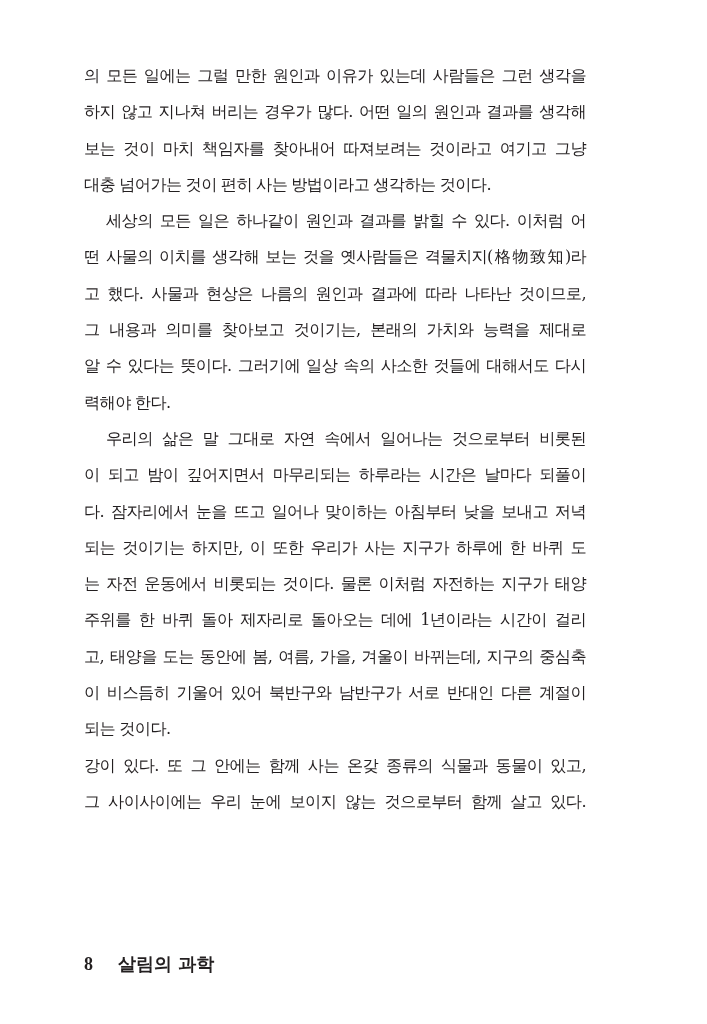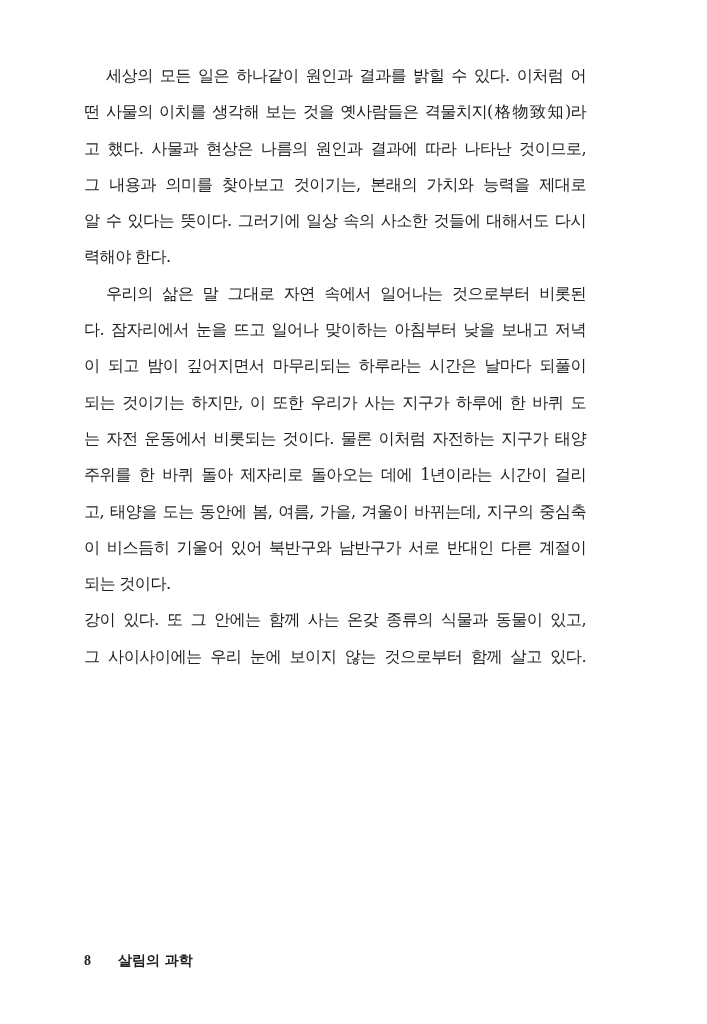--- a/index.html
+++ b/index.html
@@ -46,51 +46,57 @@
       padding-left: 22px;
     }
     .hanja {
       font-size: 16px;
       letter-spacing: -0.8px;
     }
     .footer {
       position: absolute;
       left: 84px;
       top: 952px;
-      font-size: 14px;
+      font-size: 18px;
       font-weight: bold;
       font-family: "DejaVu Sans", "Liberation Sans", sans-serif;
       color: #231f20;
     }
     .footer .page-number {
       font-family: "Liberation Serif", "DejaVu Serif", serif;
       display: inline-block;
       width: 34px;
     }
   </style>
 </head>
 <body>
 
 <div class="page">
   <div class="body-text">
 
+    <div>
+      <span class="line">의 모든 일에는 그럴 만한 원인과 이유가 있는데 사람들은 그런 생각을</span>
+      <span class="line">하지 않고 지나쳐 버리는 경우가 많다. 어떤 일의 원인과 결과를 생각해</span>
+      <span class="line">보는 것이 마치 책임자를 찾아내어 따져보려는 것이라고 여기고 그냥</span>
+      <span class="line last">대충 넘어가는 것이 편히 사는 방법이라고 생각하는 것이다.</span>
+    </div>
 
     <div>
       <span class="line indent">세상의 모든 일은 하나같이 원인과 결과를 밝힐 수 있다. 이처럼 어</span>
       <span class="line"><span>떤 사물의 이치를 생각해 보는 것을 옛사람들은 격물치지</span><span class="hanja">(格物致知)</span><span>라</span></span>
       <span class="line">고 했다. 사물과 현상은 나름의 원인과 결과에 따라 나타난 것이므로,</span>
       <span class="line">그 내용과 의미를 찾아보고 것이기는, 본래의 가치와 능력을 제대로</span>
       <span class="line">알 수 있다는 뜻이다. 그러기에 일상 속의 사소한 것들에 대해서도 다시</span>
       <span class="line last">력해야 한다.</span>
     </div>
 
     <div>
       <span class="line indent">우리의 삶은 말 그대로 자연 속에서 일어나는 것으로부터 비롯된</span>
+      <span class="line">이 되고 밤이 깊어지면서 마무리되는 하루라는 시간은 날마다 되풀이</span>
       <span class="line">다. 잠자리에서 눈을 뜨고 일어나 맞이하는 아침부터 낮을 보내고 저녁</span>
-      <span class="line">이 되고 밤이 깊어지면서 마무리되는 하루라는 시간은 날마다 되풀이</span>
       <span class="line">되는 것이기는 하지만, 이 또한 우리가 사는 지구가 하루에 한 바퀴 도</span>
       <span class="line">는 자전 운동에서 비롯되는 것이다. 물론 이처럼 자전하는 지구가 태양</span>
       <span class="line">주위를 한 바퀴 돌아 제자리로 돌아오는 데에 1년이라는 시간이 걸리</span>
       <span class="line">고, 태양을 도는 동안에 봄, 여름, 가을, 겨울이 바뀌는데, 지구의 중심축</span>
       <span class="line">이 비스듬히 기울어 있어 북반구와 남반구가 서로 반대인 다른 계절이</span>
       <span class="line last">되는 것이다.</span>
     </div>
 
     <div>
       <span class="line">강이 있다. 또 그 안에는 함께 사는 온갖 종류의 식물과 동물이 있고,</span>

